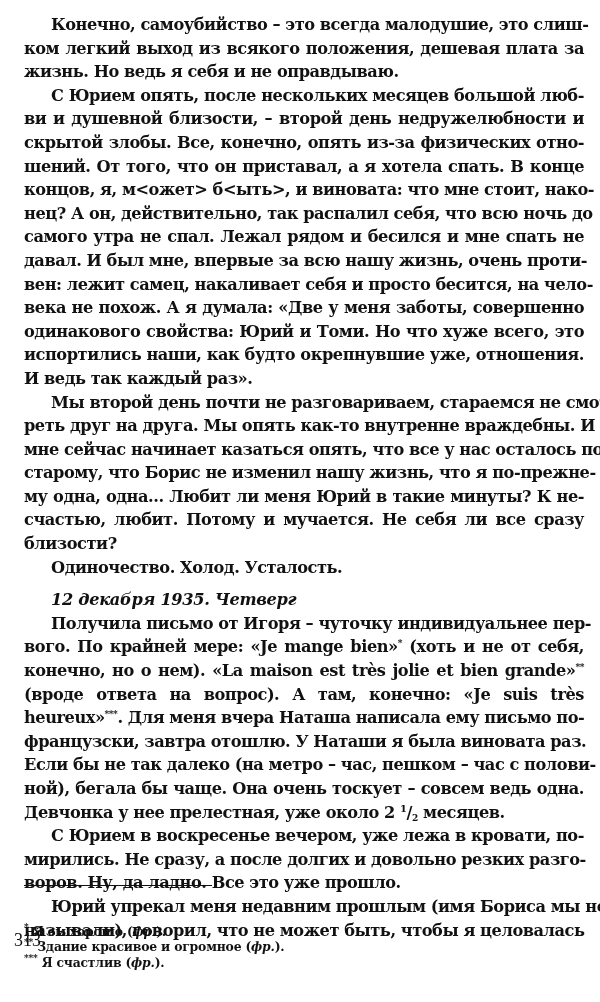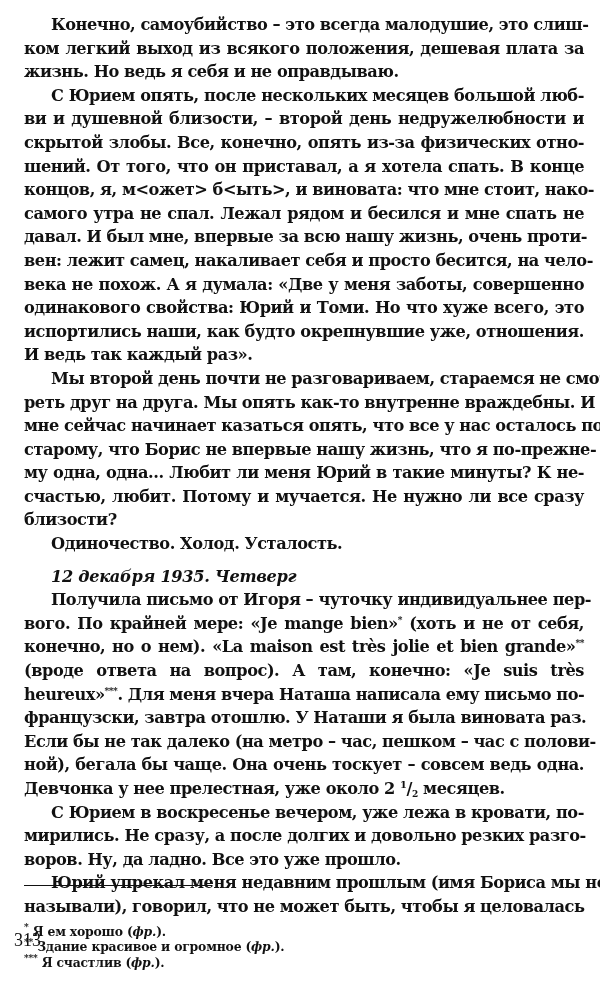--- a/index.html
+++ b/index.html
@@ -55,36 +55,37 @@
     <div class="line">ком легкий выход из всякого положения, дешевая плата за</div>
     <div class="line last">жизнь. Но ведь я себя и не оправдываю.</div>
   </div>
 
   <div>
     <div class="line indent">С Юрием опять, после нескольких месяцев большой люб-</div>
     <div class="line">ви и душевной близости, – второй день недружелюбности и</div>
     <div class="line">скрытой злобы. Все, конечно, опять из-за физических отно-</div>
     <div class="line">шений. От того, что он приставал, а я хотела спать. В конце</div>
     <div class="line">концов, я, м&lt;ожет&gt; б&lt;ыть&gt;, и виновата: что мне стоит, нако-</div>
+    <div class="line">нец? А он, действительно, так распалил себя, что всю ночь до</div>
     <div class="line">самого утра не спал. Лежал рядом и бесился и мне спать не</div>
     <div class="line">давал. И был мне, впервые за всю нашу жизнь, очень проти-</div>
     <div class="line">вен: лежит самец, накаливает себя и просто бесится, на чело-</div>
     <div class="line">века не похож. А я думала: «Две у меня заботы, совершенно</div>
     <div class="line">одинакового свойства: Юрий и Томи. Но что хуже всего, это</div>
     <div class="line">испортились наши, как будто окрепнувшие уже, отношения.</div>
     <div class="line last">И ведь так каждый раз».</div>
   </div>
 
   <div>
     <div class="line indent">Мы второй день почти не разговариваем, стараемся не смот-</div>
     <div class="line">реть друг на друга. Мы опять как-то внутренне враждебны. И</div>
     <div class="line">мне сейчас начинает казаться опять, что все у нас осталось по-</div>
-    <div class="line">старому, что Борис не впервые нашу жизнь, что я по-прежне-</div>
+    <div class="line">старому, что Борис не изменил нашу жизнь, что я по-прежне-</div>
     <div class="line">му одна, одна... Любит ли меня Юрий в такие минуты? К не-</div>
-    <div class="line">счастью, любит. Потому и мучается. Не нужно ли все сразу</div>
+    <div class="line">счастью, любит. Потому и мучается. Не себя ли все сразу</div>
     <div class="line last">близости?</div>
   </div>
 
   <div>
     <div class="line indent last">Одиночество. Холод. Усталость.</div>
   </div>
 
   <div class="heading">12 декабря 1935. Четверг</div>
 
   <div id="p5">

